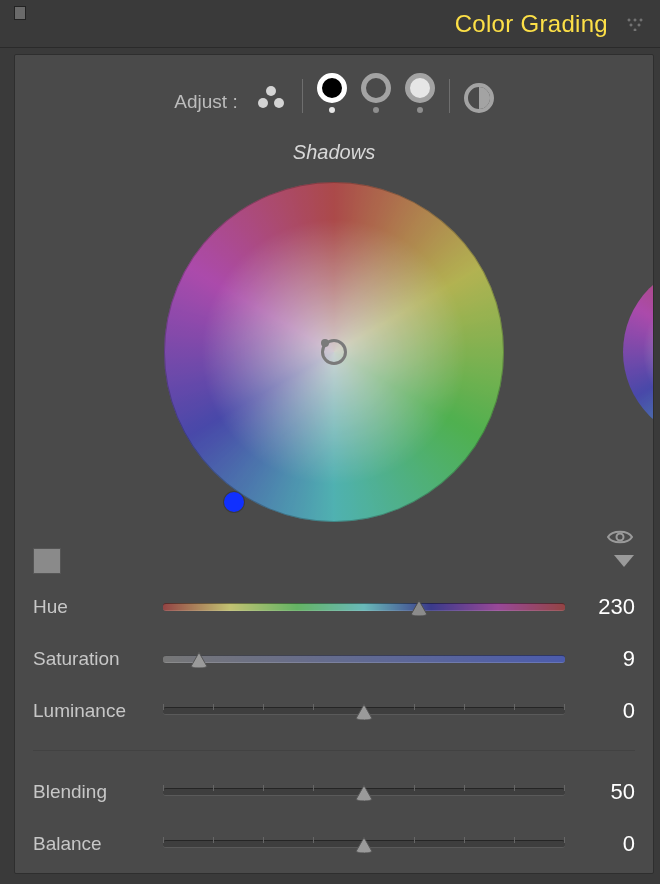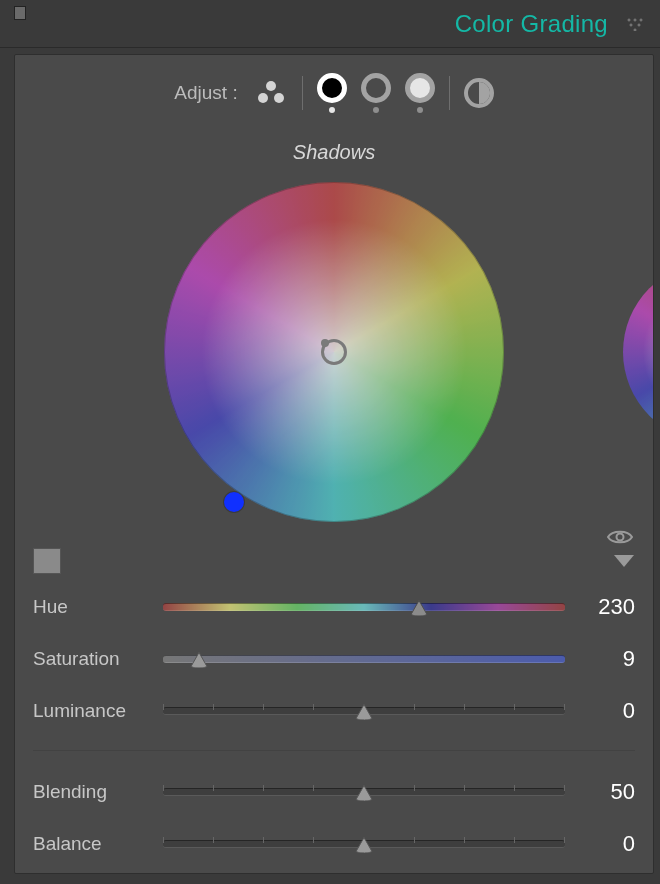--- a/index.html
+++ b/index.html
@@ -29,42 +29,42 @@
       left: 14px;
       top: 6px;
       width: 12px;
       height: 14px;
       background: #6a6a6a;
       border: 1px solid #222;
     }
     .panel-title {
       font-size: 24px;
       font-weight: 400;
-      color: #14b8a6;
+      color: #fde047;
       letter-spacing: 0.3px;
     }
     .collapse-icon svg { display:block; }
 
     
     .panel {
       width: 640px;
       height: 820px;
       margin: 6px 0 0 14px;
       background: #4a4a4a;
       border: 1px solid #2e2e2e;
       border-radius: 2px;
       position: relative;
       padding-top: 18px;
       overflow: hidden;
     }
 
     
     .adjust-row {
       display: flex;
-      align-items: center;
+      align-items: flex-end;
       justify-content: center;
       gap: 14px;
       margin-bottom: 28px;
     }
     .adjust-label {
       font-size: 19px;
       color: #bcbcbc;
       margin-right: 2px;
     }
     .adjust-divider {

